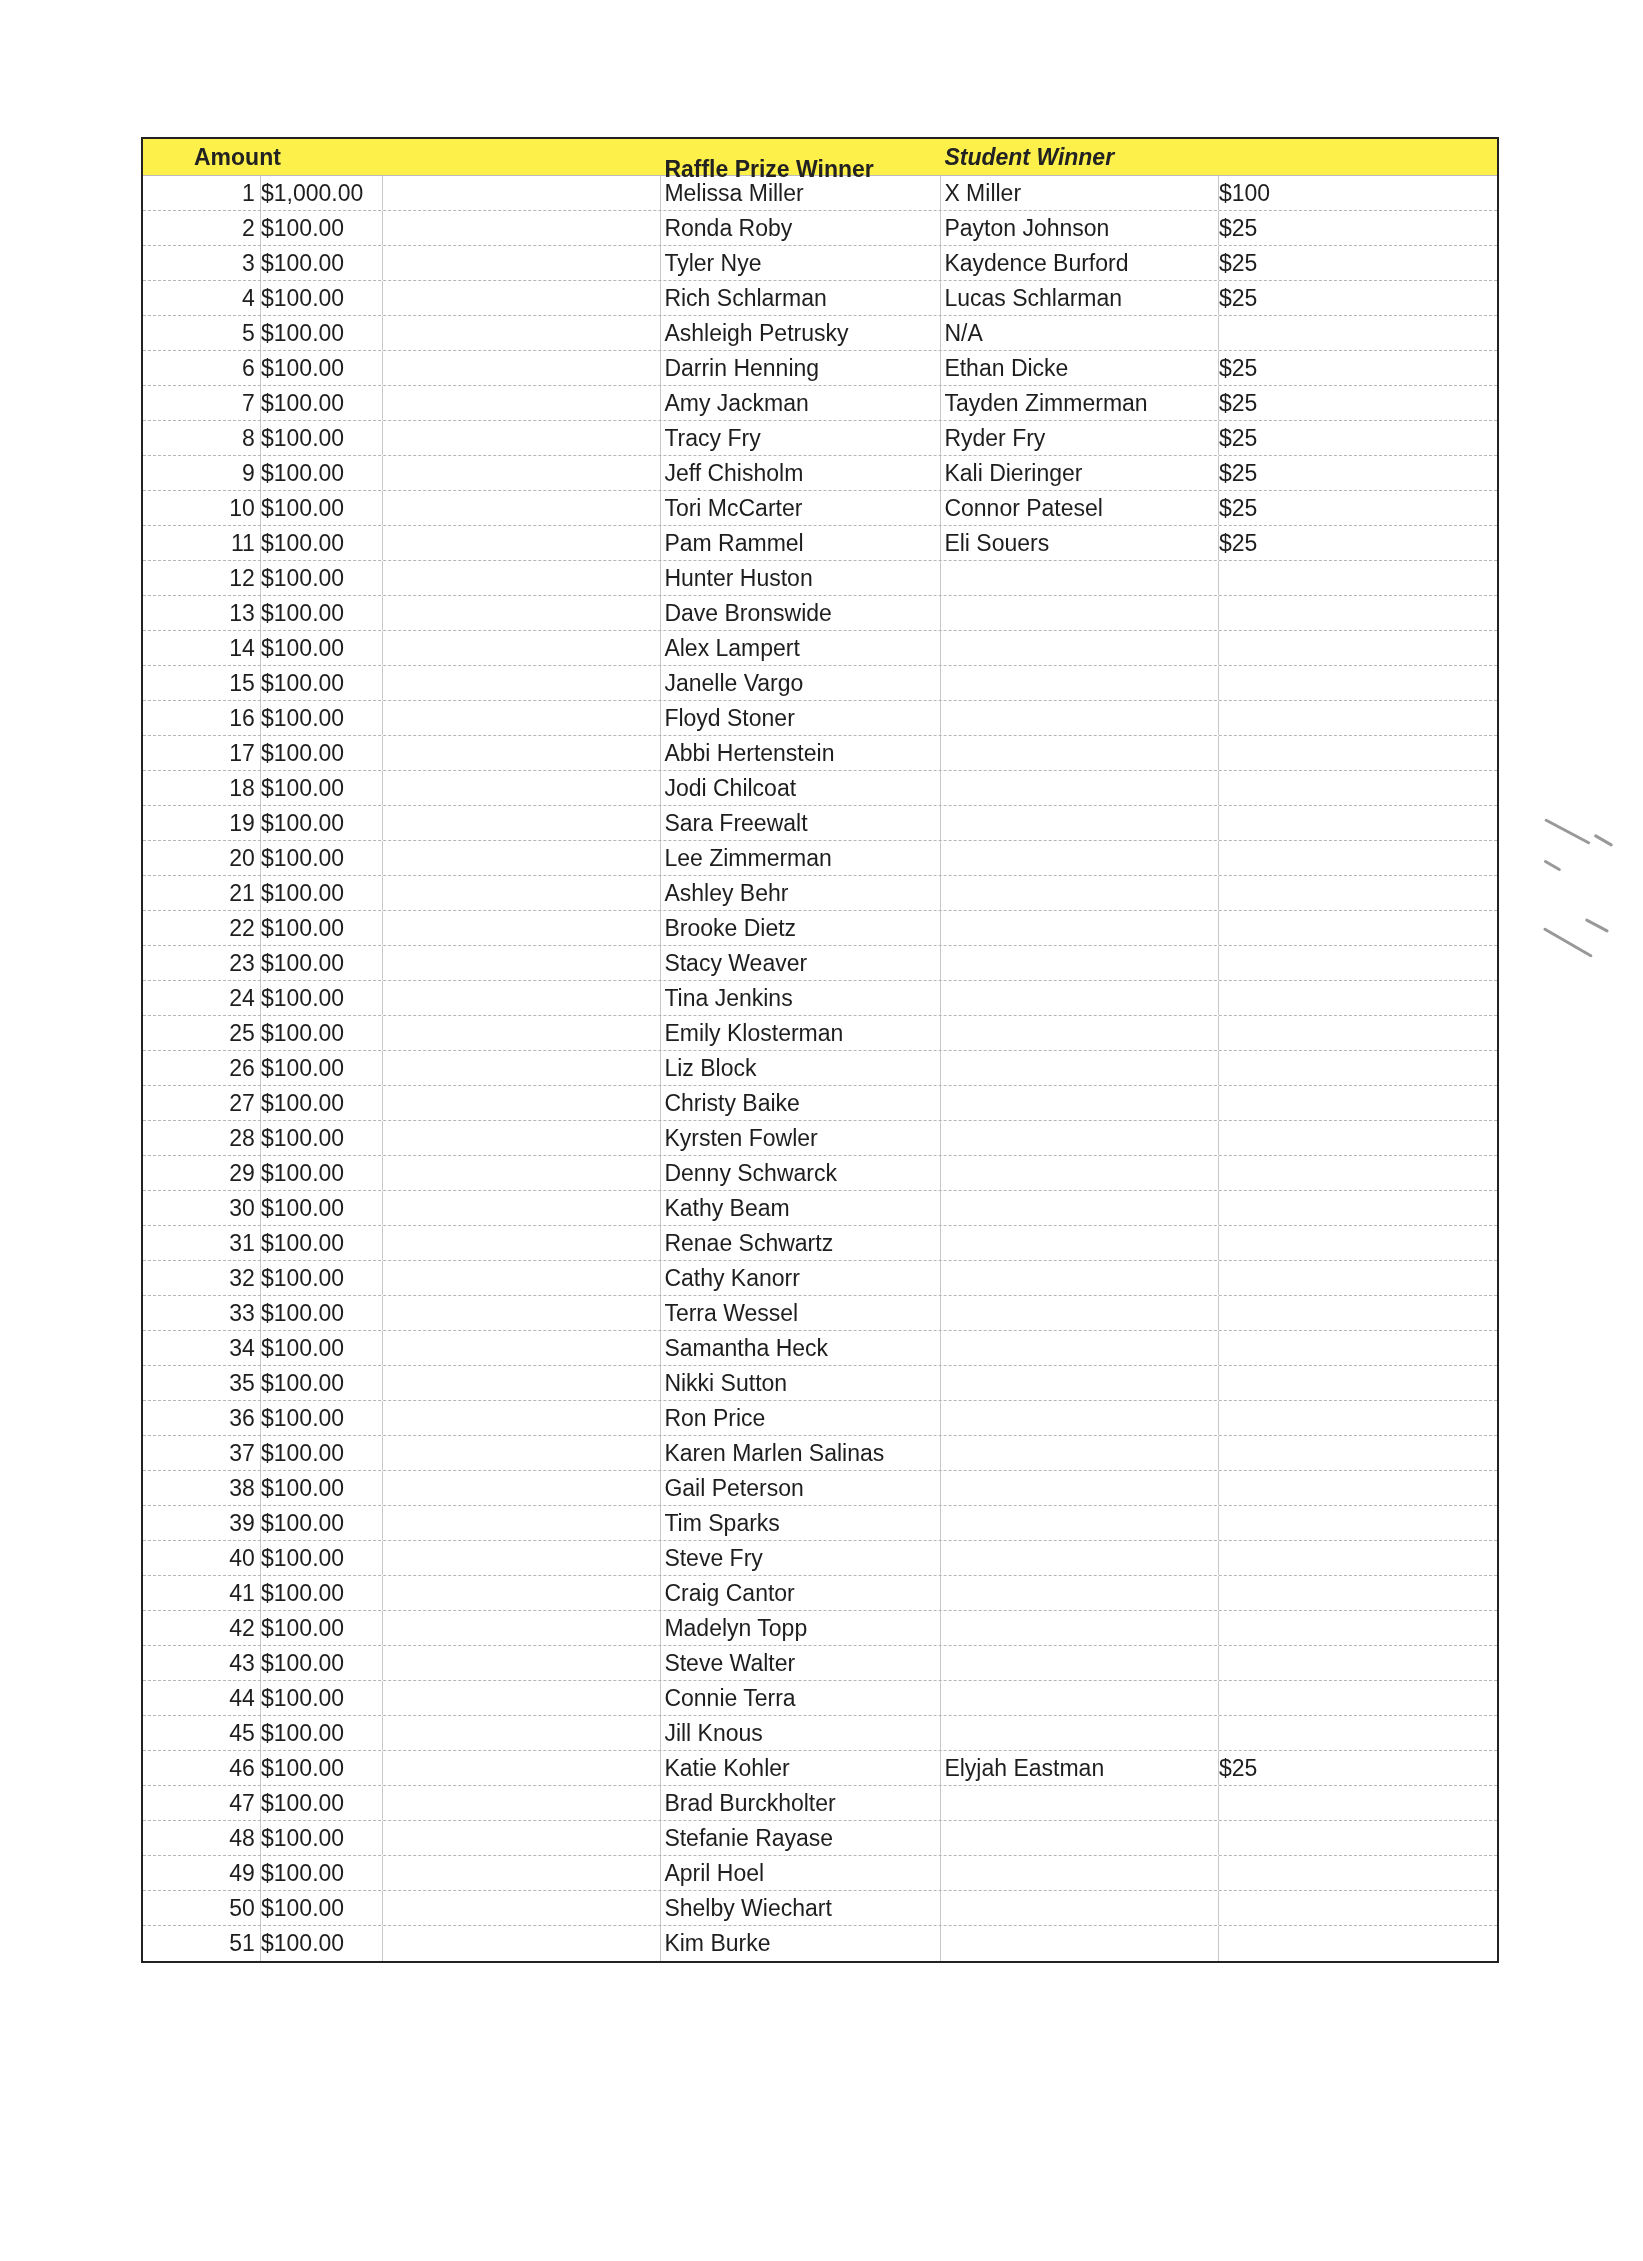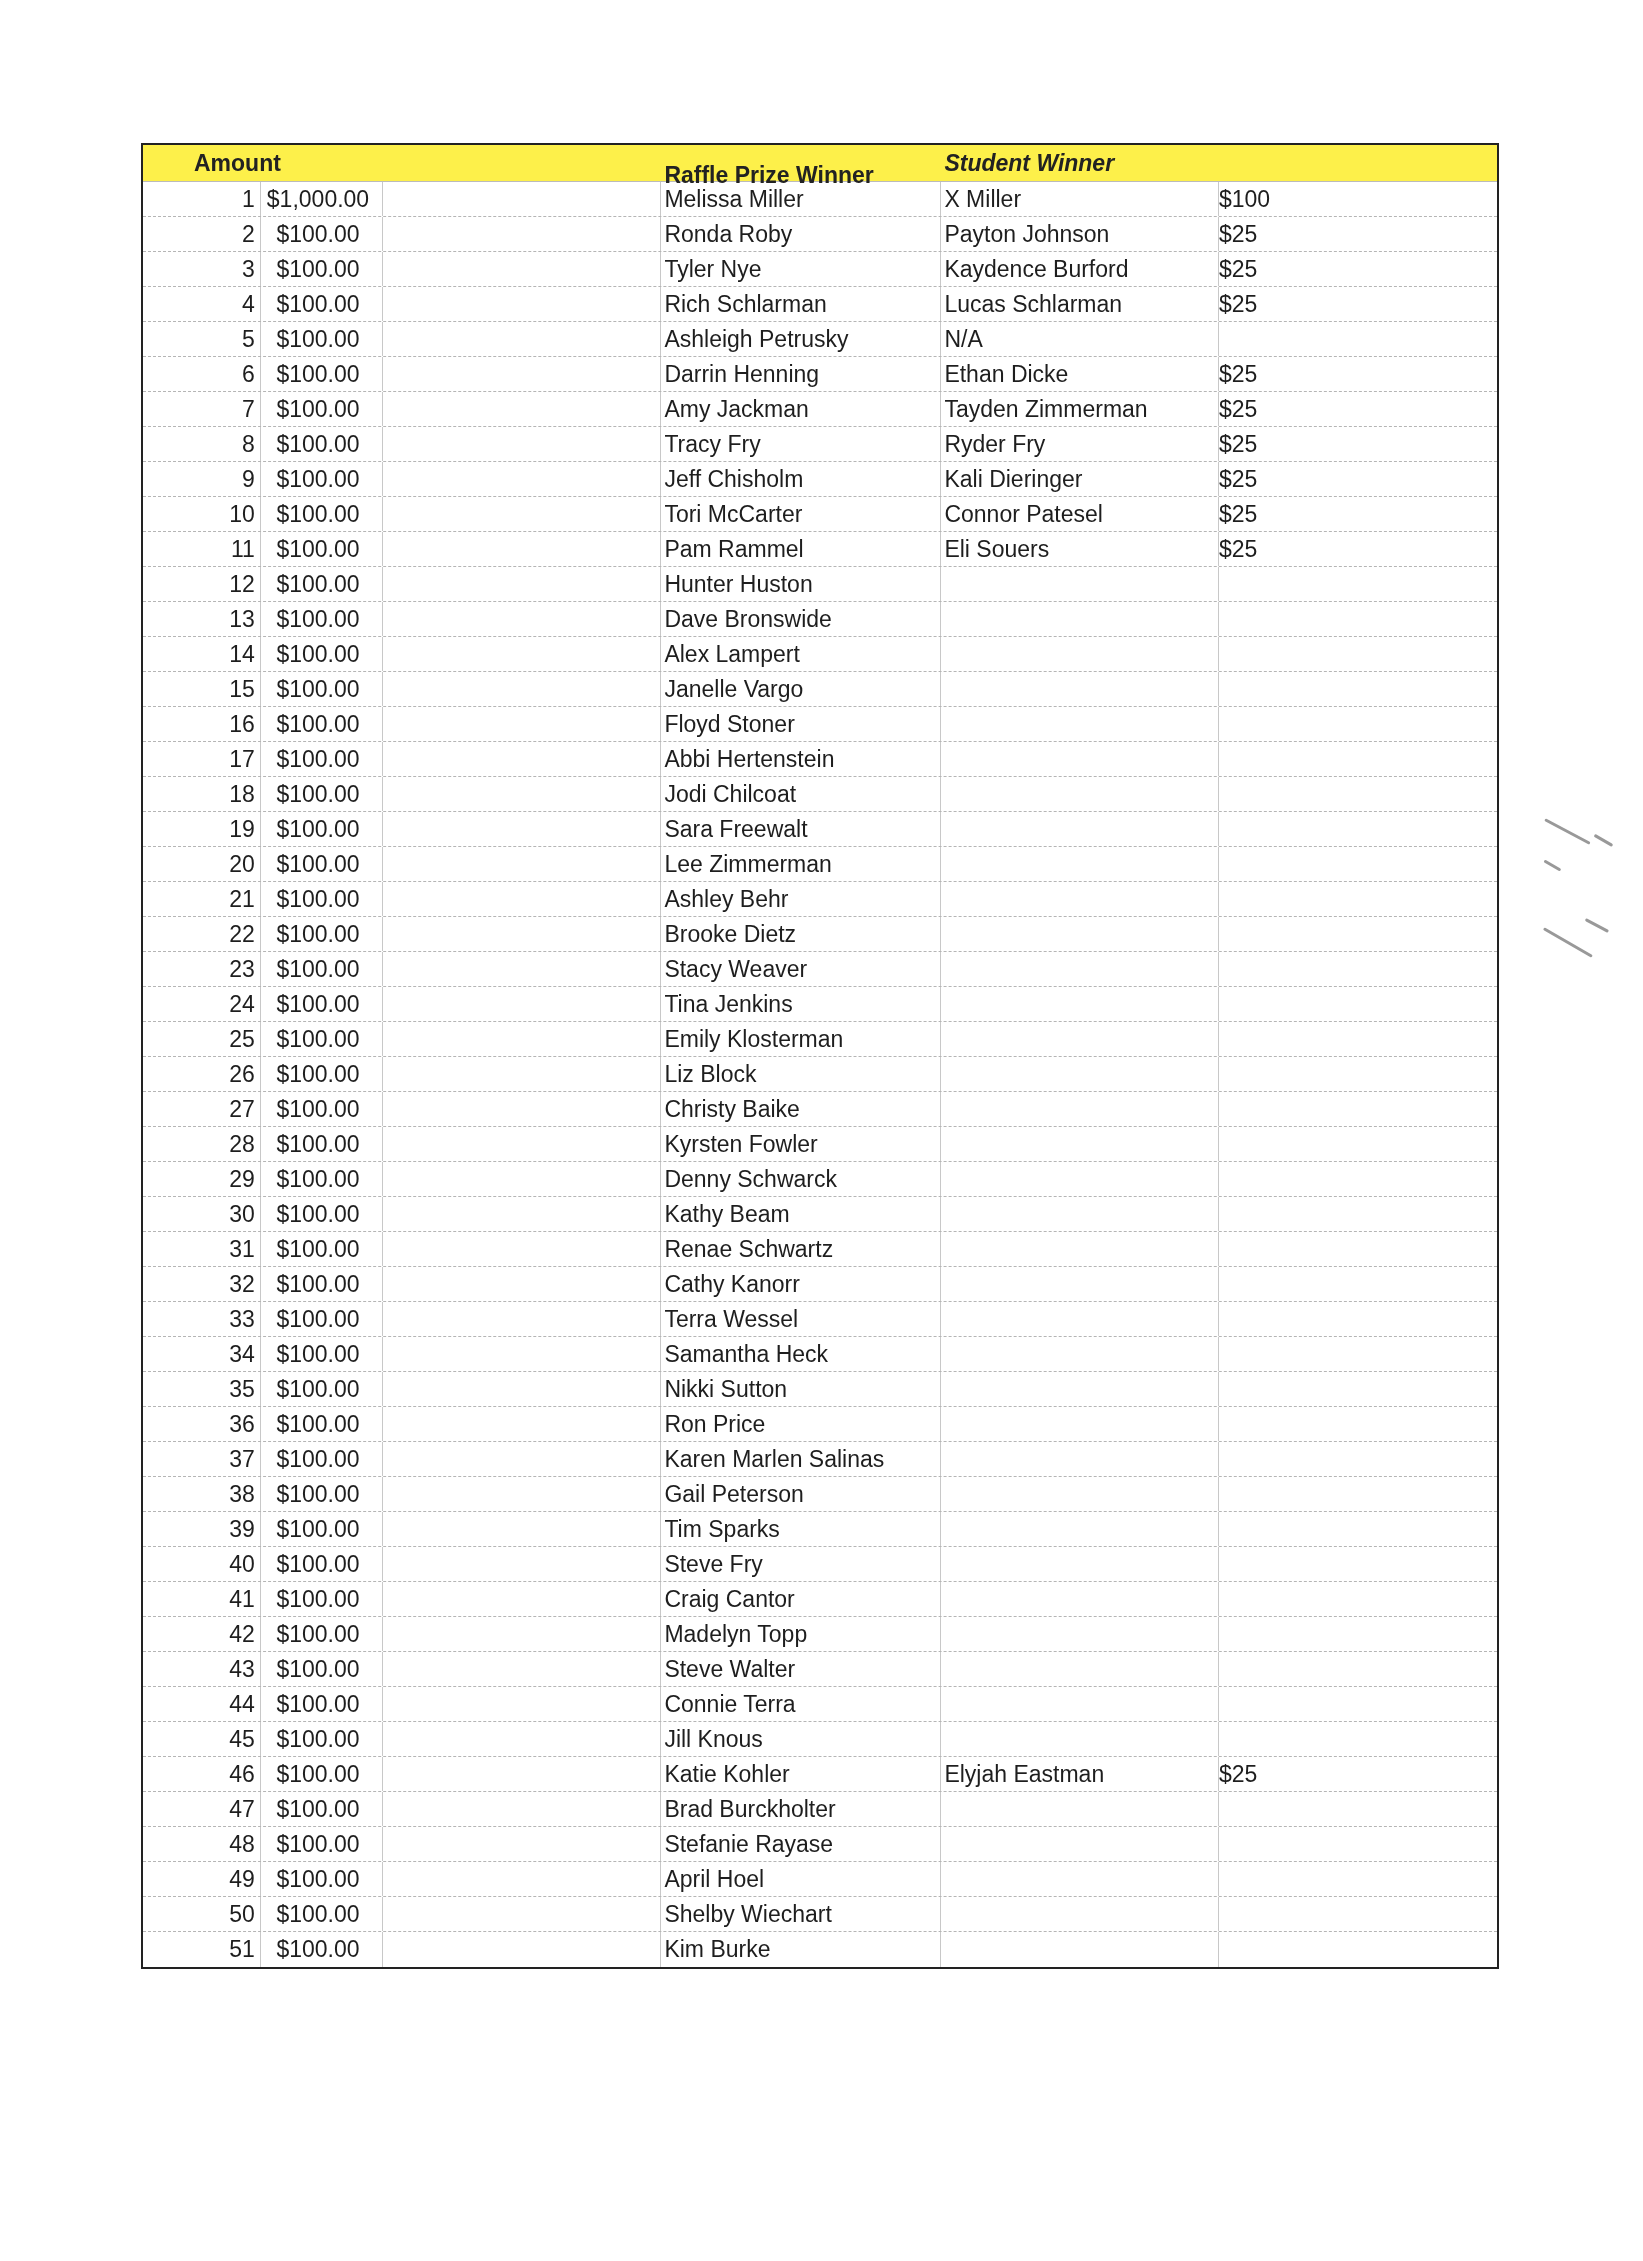--- a/index.html
+++ b/index.html
@@ -1,30 +1,30 @@
 <!DOCTYPE html>
 <html style="font-size:13.7px"><head>
 <meta charset="utf-8">
 <style>
   html, body { margin:0; padding:0; background:#ffffff; }
   body { width:1644px; height:2261px; position:relative; overflow:hidden;
          font-family:"Liberation Sans", "DejaVu Sans", sans-serif; color:#1e1e1e; }
-  .sheet { position:absolute; left:141px; top:143px; width:1358px;
+  .sheet { position:absolute; left:141px; top:137px; width:1358px;
            border:2.6px solid #222; box-sizing:border-box; }
   .hdr { display:grid; grid-template-columns:118px 122px 278px 280px 278px 1fr;
          height:36px; background:#fdf04a; border-bottom:0.9px solid #bbb; }
   .hdr div { font-weight:bold; font-size:23px; line-height:36px; color:#222; }
   .row { display:grid; grid-template-columns:118px 122px 278px 280px 278px 1fr;
          height:35px; border-bottom:0.9px dashed #b5b5b5; box-sizing:border-box; }
   .row:last-child { border-bottom:none; }
   .row > div { font-size:23px; line-height:34px; white-space:nowrap; overflow:hidden;
                border-right:0.9px solid #c8c8c8; box-sizing:border-box; }
   .row > div:last-child { border-right:none; }
   .num { text-align:right; padding-right:5.1px; }
-  .amt { text-align:center; padding-right:7px; }
+  .amt { text-align:left; padding-right:7px; }
   .name { padding-left:3.4px; }
   .prize { }
   .h-amount { text-align:left; padding-left:27px; }
   .marks { position:absolute; left:1533px; top:813px; width:94px; height:171px; }
   .mk { position:absolute; height:2.6px; background:#555; border-radius:2.6px; opacity:.6; }
 </style>
 </head>
 <body>
 
 <div class="sheet">

